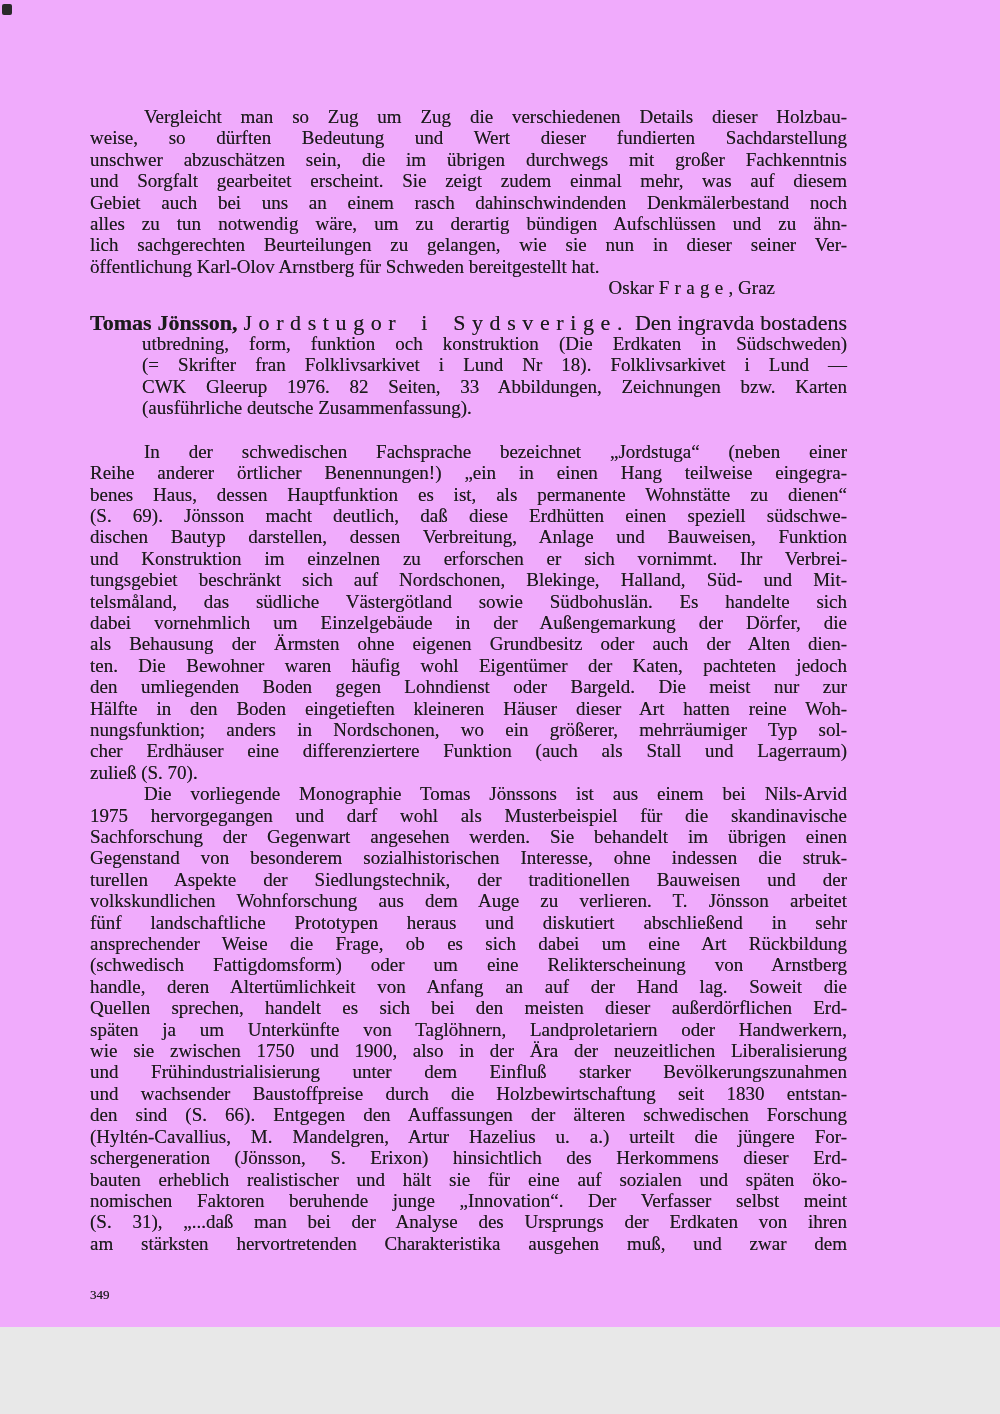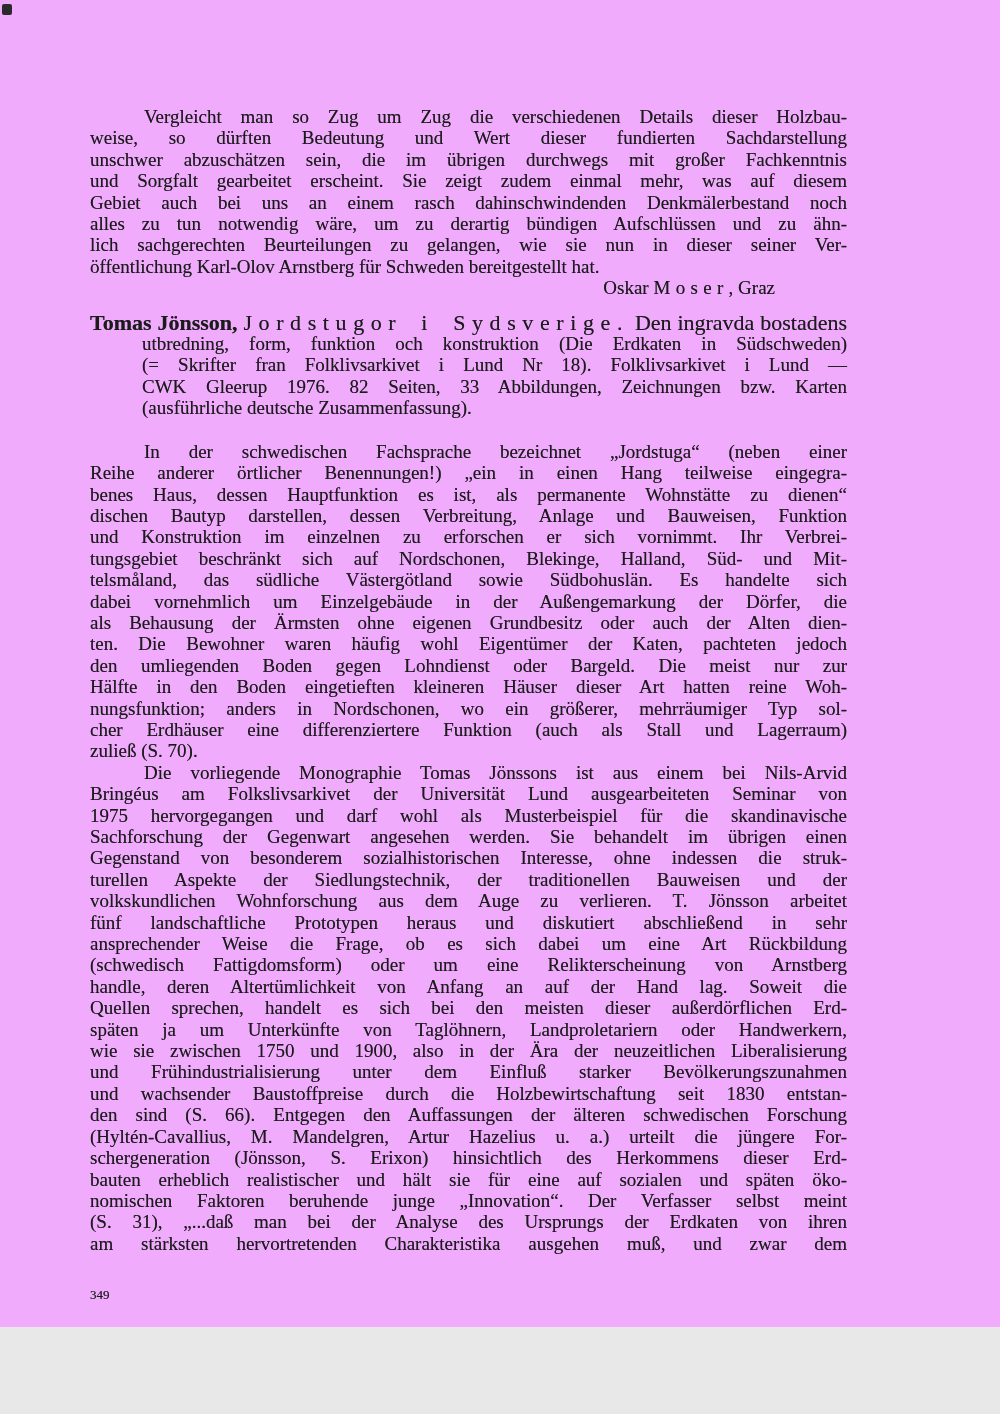--- a/index.html
+++ b/index.html
@@ -81,58 +81,58 @@
         <div class="line">unschwer abzuschätzen sein, die im übrigen durchwegs mit großer Fachkenntnis</div>
         <div class="line">und Sorgfalt gearbeitet erscheint. Sie zeigt zudem einmal mehr, was auf diesem</div>
         <div class="line">Gebiet auch bei uns an einem rasch dahinschwindenden Denkmälerbestand noch</div>
         <div class="line">alles zu tun notwendig wäre, um zu derartig bündigen Aufschlüssen und zu ähn-</div>
         <div class="line">lich sachgerechten Beurteilungen zu gelangen, wie sie nun in dieser seiner Ver-</div>
         <div class="line ragged">öffentlichung Karl-Olov Arnstberg für Schweden bereitgestellt hat.</div>
       </div>
 
     <div class="signature">
       <span>Oskar</span>
-      <span class="spaced-name">Moser</span><span>, Graz</span>
+      <span class="spaced-name">Frage</span><span>, Graz</span>
     </div>
 
     <div class="entry-block">
       <div class="line entry-first">
         <span class="entry-author">Tomas Jönsson,</span>
         <span class="entry-title">Jordstugor i Sydsverige.</span>
         <span>Den ingravda bostadens</span>
       </div>
       <div class="entry-rest">
           <div class="line">utbredning, form, funktion och konstruktion (Die Erdkaten in Südschweden)</div>
           <div class="line">(= Skrifter fran Folklivsarkivet i Lund Nr 18). Folklivsarkivet i Lund —</div>
           <div class="line">CWK Gleerup 1976. 82 Seiten, 33 Abbildungen, Zeichnungen bzw. Karten</div>
           <div class="line ragged">(ausführliche deutsche Zusammenfassung).</div>
         </div>
     </div>
 
     <div class="para">
         <div class="line indent">In der schwedischen Fachsprache bezeichnet „Jordstuga“ (neben einer</div>
         <div class="line">Reihe anderer örtlicher Benennungen!) „ein in einen Hang teilweise eingegra-</div>
         <div class="line">benes Haus, dessen Hauptfunktion es ist, als permanente Wohnstätte zu dienen“</div>
+        <div class="line">(S. 69). Jönsson macht deutlich, daß diese Erdhütten einen speziell südschwe-</div>
         <div class="line">dischen Bautyp darstellen, dessen Verbreitung, Anlage und Bauweisen, Funktion</div>
         <div class="line">und Konstruktion im einzelnen zu erforschen er sich vornimmt. Ihr Verbrei-</div>
         <div class="line">tungsgebiet beschränkt sich auf Nordschonen, Blekinge, Halland, Süd- und Mit-</div>
         <div class="line">telsmåland, das südliche Västergötland sowie Südbohuslän. Es handelte sich</div>
         <div class="line">dabei vornehmlich um Einzelgebäude in der Außengemarkung der Dörfer, die</div>
         <div class="line">als Behausung der Ärmsten ohne eigenen Grundbesitz oder auch der Alten dien-</div>
         <div class="line">ten. Die Bewohner waren häufig wohl Eigentümer der Katen, pachteten jedoch</div>
         <div class="line">den umliegenden Boden gegen Lohndienst oder Bargeld. Die meist nur zur</div>
         <div class="line">Hälfte in den Boden eingetieften kleineren Häuser dieser Art hatten reine Woh-</div>
         <div class="line">nungsfunktion; anders in Nordschonen, wo ein größerer, mehrräumiger Typ sol-</div>
         <div class="line">cher Erdhäuser eine differenziertere Funktion (auch als Stall und Lagerraum)</div>
         <div class="line ragged">zuließ (S. 70).</div>
       </div>
 
     <div class="para">
         <div class="line indent">Die vorliegende Monographie Tomas Jönssons ist aus einem bei Nils-Arvid</div>
-        <div class="line">Bringéus am Folkslivsarkivet der Universität Lund ausgearbeiteten Seminar von</div>
         <div class="line">1975 hervorgegangen und darf wohl als Musterbeispiel für die skandinavische</div>
         <div class="line">Sachforschung der Gegenwart angesehen werden. Sie behandelt im übrigen einen</div>
         <div class="line">Gegenstand von besonderem sozialhistorischen Interesse, ohne indessen die struk-</div>
         <div class="line">turellen Aspekte der Siedlungstechnik, der traditionellen Bauweisen und der</div>
         <div class="line">volkskundlichen Wohnforschung aus dem Auge zu verlieren. T. Jönsson arbeitet</div>
         <div class="line">fünf landschaftliche Prototypen heraus und diskutiert abschließend in sehr</div>
         <div class="line">ansprechender Weise die Frage, ob es sich dabei um eine Art Rückbildung</div>
         <div class="line">(schwedisch Fattigdomsform) oder um eine Relikterscheinung von Arnstberg</div>
         <div class="line">handle, deren Altertümlichkeit von Anfang an auf der Hand lag. Soweit die</div>
         <div class="line">Quellen sprechen, handelt es sich bei den meisten dieser außerdörflichen Erd-</div>

